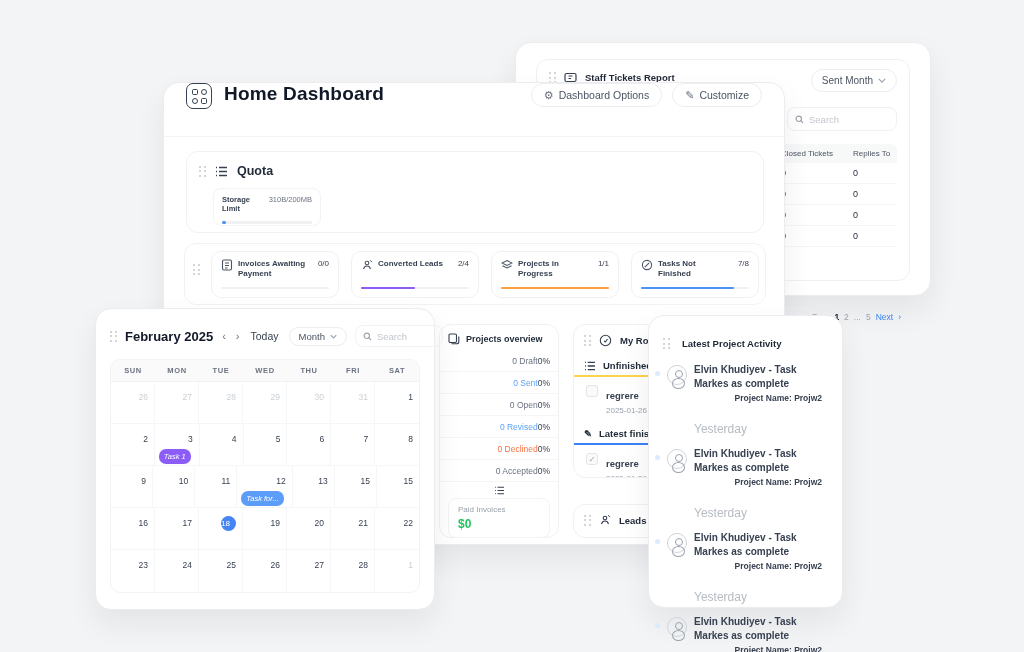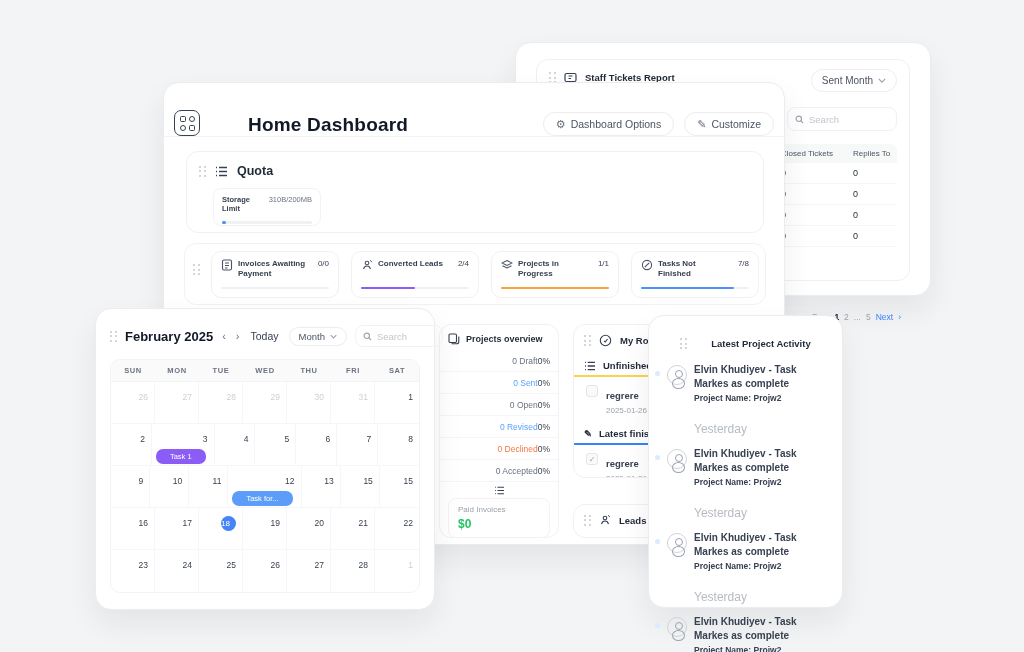--- a/index.html
+++ b/index.html
@@ -34,21 +34,21 @@
   .tt-hrow span:first-child { width:72px; }
   .tt-row { display:flex; padding:5px 6px; border-bottom:1px solid #f5f5f6; color:#1f2937; font-size:9px; }
   .tt-row span:first-child { width:72px; }
   #tickets-scrollthumb { position:absolute; left:248px; top:242px; width:26px; height:4px; border-radius:2px; background:#e7e8ea; }
   #tickets-pager { position:absolute; right:8px; top:252px; display:flex; align-items:center; gap:5px; font-size:8.5px; color:#9ca3af; }
   #tickets-pager .cur { color:#111827; font-weight:bold; }
   #tickets-pager .next { color:#3b82f6; }
 
   
   #home { left:163px; top:82px; width:622px; height:463px; z-index:2; }
-  #home-header { display:flex; align-items:flex-end; height:54px; padding:0 10px; border-bottom:1px solid #f3f3f4;gap:36px; }
+  #home-header { display:flex; align-items:flex-start; height:54px; padding:0 22px; border-bottom:1px solid #f3f3f4; }
   #home-logo { width:26px; height:26px; border:1.6px solid #374151; border-radius:7px; margin-right:12px;
                display:grid; grid-template-columns:6px 6px; grid-gap:3px; align-content:center; justify-content:center; }
   #home-logo b { width:6px; height:6px; border:1.4px solid #374151; display:block; }
   #home-logo b.rd { border-radius:50%; }
   #home-logo b.sq { border-radius:1.5px; }
   #home-title { font-size:19px; font-weight:bold; color:#111827; letter-spacing:.2px; }
   #home-actions { margin-left:auto; display:flex; gap:10px; }
   #home-actions .pill { padding:5px 12px; font-size:10.5px; }
   .glyph { font-size:11px; color:#6b7280; line-height:1; }
 
@@ -112,37 +112,37 @@
   #cal-grid { margin:12px 14px 0 14px; border:1px solid #f2f3f5; border-radius:10px; overflow:hidden; }
   .cal-dhrow { display:grid; grid-template-columns:repeat(7,1fr); background:#fafafb; border-bottom:1px solid #f2f3f5; }
   .cal-dh { font-size:7.5px; font-weight:bold; color:#6b7280; letter-spacing:.6px; text-align:center; padding:6px 0; }
   .cal-row { display:grid; grid-template-columns:repeat(7,1fr); }
   .cal-cell { height:42px; border-right:1px solid #f5f6f8; border-bottom:1px solid #f5f6f8; text-align:right; padding:4px 6px 0 2px; cursor:pointer; }
   .cal-cell:nth-child(7n) { border-right:none; }
   .cal-row:last-child .cal-cell { border-bottom:none; }
   .cal-num { font-size:8.5px; color:#374151; }
   .muted .cal-num { color:#ccd0d5; }
   .today-circle { display:inline-block; width:15px; height:15px; border-radius:50%; background:#4584f5; color:#fff; text-align:left; line-height:15px; font-size:8px; }
-  .chip { display:block; margin:3px 2px 0 2px; border-radius:7px; padding:3px 14px; font-size:7.5px; color:#fff; text-align:left;
-          white-space:nowrap; overflow:hidden; text-overflow:ellipsis; cursor:pointer; }
+  .chip { display:block; margin:3px 2px 0 2px; border-radius:7px; padding:3px 5px; font-size:7.5px; color:#fff; text-align:left;
+          white-space:nowrap; overflow:hidden; text-overflow:ellipsis; cursor:pointer;font-style:italic; }
   .chip-purple { background:#8b5cf6; }
   .chip-blue { background:#5b9df9;text-align:right; }
 
   
   #activity { left:648px; top:315px; width:195px; height:293px; z-index:4; }
-  #activity-head { display:flex; align-items:center; gap:24px; padding:22px 14px 14px 14px;justify-content:center; }
+  #activity-head { display:flex; align-items:center; gap:12px; padding:22px 14px 14px 14px; }
   #activity-title { font-size:9.5px; font-weight:bold; color:#1f2937; }
   .act-item { display:flex; gap:7px; padding:0 10px 0 6px; margin-bottom:11px; align-items:flex-start; }
   .act-bullet { width:5px; height:5px; border-radius:50%; background:#dbeafe; margin-top:8px; flex:0 0 auto; }
   .avatar { width:20px; height:20px; border:1px solid #cfd4da; border-radius:50%; flex:0 0 auto; position:relative; margin-top:2px; }
   .avatar::before { content:""; position:absolute; left:6.5px; top:3.5px; width:6px; height:6px; border:1px solid #9ca3af; border-radius:50%; }
   .avatar::after { content:""; position:absolute; left:3.5px; top:12px; width:11px; height:9px; border:1px solid #9ca3af; border-radius:50%; }
   .act-text { width:128px; }
   .act-title { font-size:10px; font-weight:bold; color:#374151; line-height:1.35; }
-  .act-project { font-size:8.5px; font-weight:bold; color:#374151; margin-top:3px; }
+  .act-project { font-size:8.5px; font-weight:bold; color:#374151; margin-top:3px;text-align:right; }
   .act-time { font-size:12px; color:#b6bbc2; margin-top:19px; }
 </style>
 </head>
 <body>
 
 <div class="stage">
 
   <div class="card" id="tickets">
     <div id="tickets-inner">
       <div id="tickets-head">

